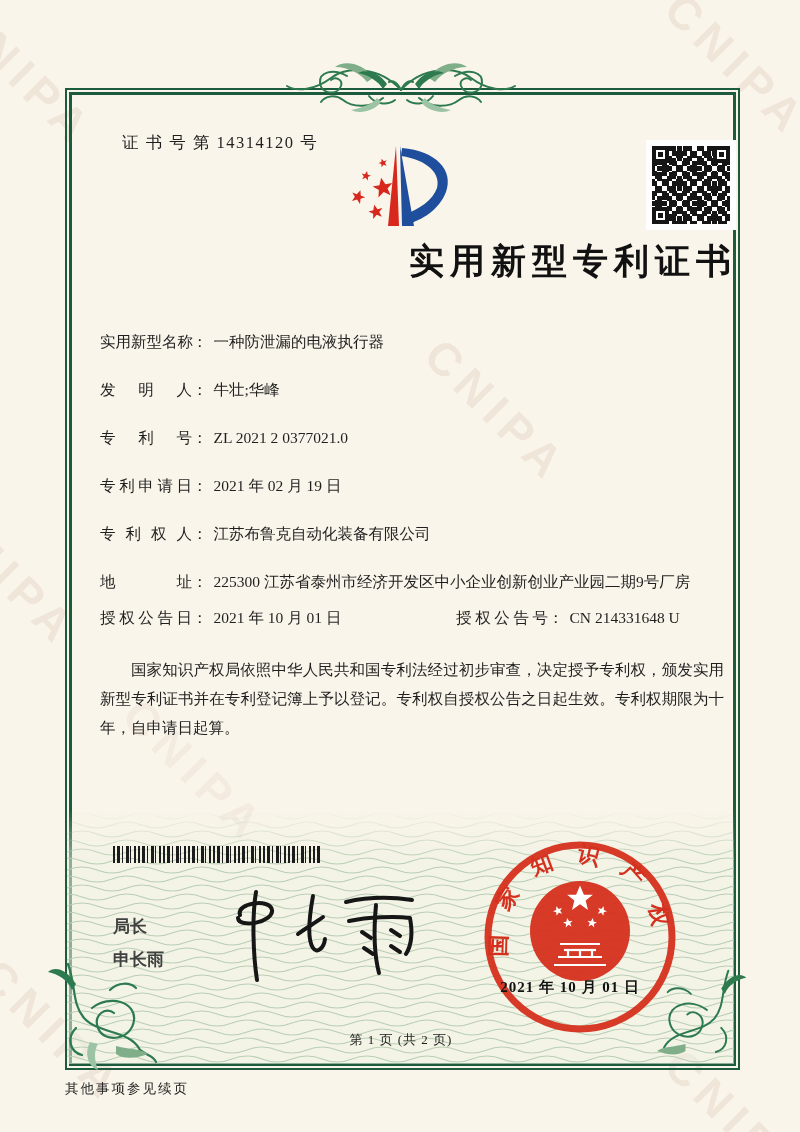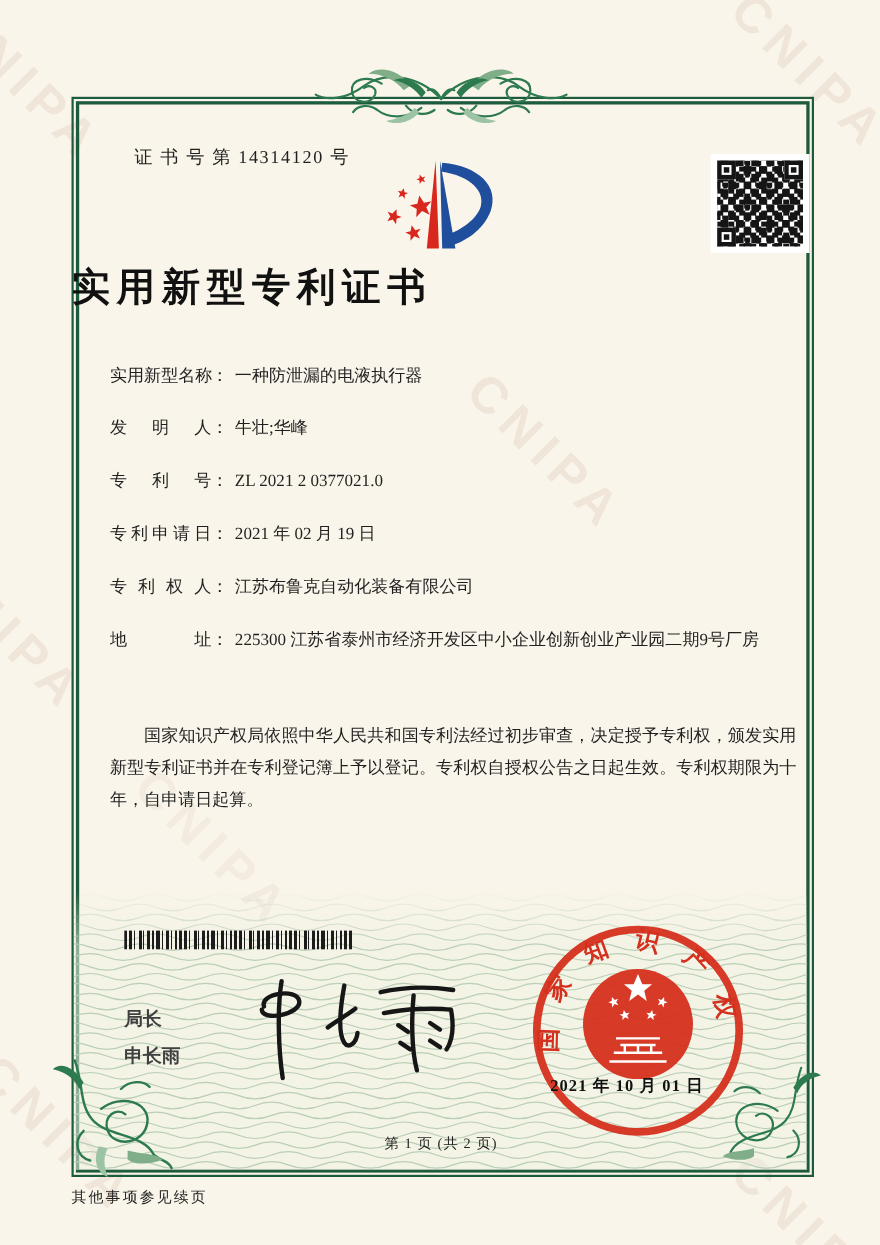--- a/index.html
+++ b/index.html
@@ -25,21 +25,21 @@
   .qr{
     position:absolute;inset:6px;
     background:
       repeating-conic-gradient(#151515 0% 25%, transparent 0% 50%) 0px 0px / 10px 10px,
       repeating-conic-gradient(#151515 0% 25%, transparent 0% 50%) 3px 5px / 14px 14px;
   }
   .qr .f{position:absolute;width:17px;height:17px;border:4px solid #151515;background:#fff;box-sizing:border-box;}
   .qr .f::after{content:"";position:absolute;inset:2px;background:#151515;}
   .qr .f.tl{left:0;top:0}.qr .f.tr{right:0;top:0}.qr .f.bl{left:0;bottom:0}
   .title{
-    position:absolute;left:65px;width:672px;top:238px;text-align:left;
+    position:absolute;left:65px;width:672px;top:238px;text-align:right;
     font-size:35px;font-weight:bold;letter-spacing:6px;color:#111;
   }
   
   .fields{position:absolute;left:100px;top:330px;width:628px;font-size:15.5px;line-height:23px;}
   .frow{position:relative;margin-bottom:25px;white-space:nowrap;}
   .frow.addr{margin-bottom:13px;white-space:normal;text-decoration:underline;}
   .flabel{
     display:inline-block;width:92px;text-align:justify;text-align-last:justify;
     vertical-align:top;
   }
@@ -218,20 +218,26 @@
     </div>
     <div class="frow">
       <span class="flabel">专利申请日</span><span class="fcolon">：</span><span class="fvalue">2021 年 02 月 19 日</span>
     </div>
     <div class="frow">
       <span class="flabel">专利权人</span><span class="fcolon">：</span><span class="fvalue">江苏布鲁克自动化装备有限公司</span>
     </div>
     <div class="frow addr">
       <span class="flabel">地址</span><span class="fcolon">：</span><span class="fvalue">225300 江苏省泰州市经济开发区中小企业创新创业产业园二期9号厂房</span>
     </div>
+    <div class="frow">
+      <span class="flabel">授权公告日</span><span class="fcolon">：</span><span class="fvalue">2021 年 10 月 01 日</span>
+      <span class="pair2">
+        <span class="flabel">授权公告号</span><span class="fcolon">：</span><span class="fvalue">CN 214331648 U</span>
+      </span>
+    </div>
   </div>
 
   <div class="paras">
     <p>国家知识产权局依照中华人民共和国专利法经过初步审查，决定授予专利权，颁发实用新型专利证书并在专利登记簿上予以登记。专利权自授权公告之日起生效。专利权期限为十年，自申请日起算。</p>
   </div>
 
   <div class="barcode"></div>
 
   <div class="signer">
     <div>局长</div>

